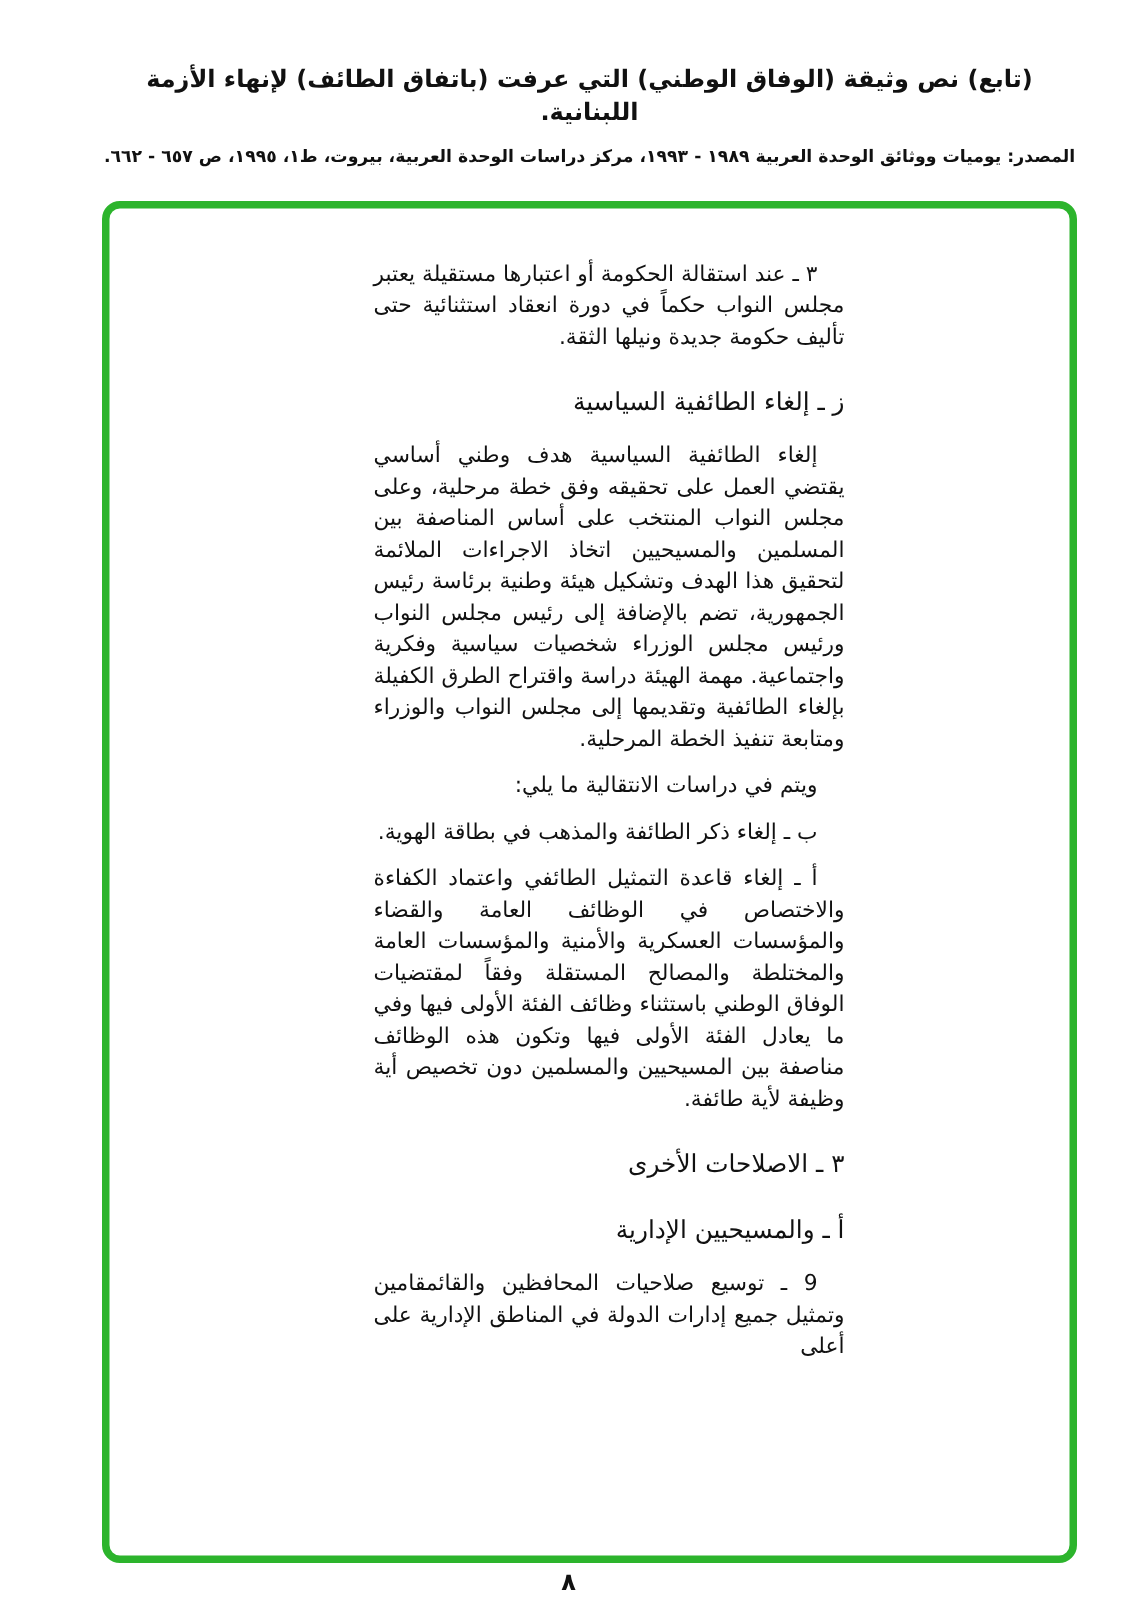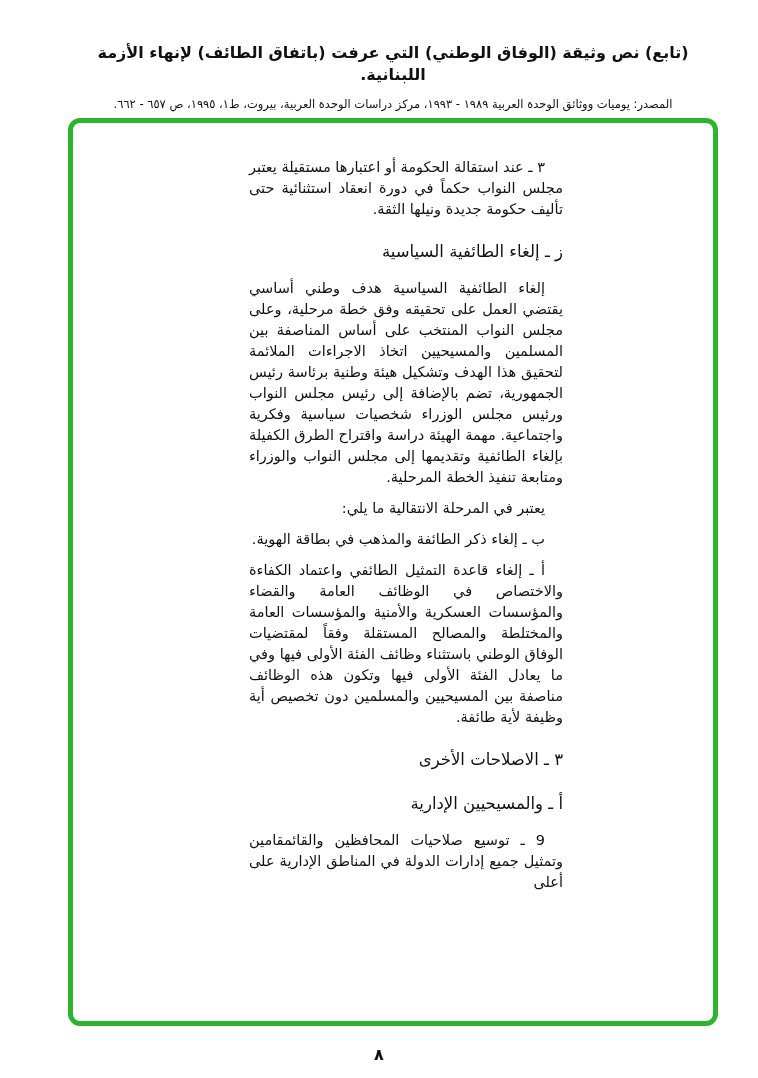--- a/index.html
+++ b/index.html
@@ -26,26 +26,26 @@
   .doc-title{
     margin:42px 60px 0 60px;
     text-align:center;
     font-weight:bold;
     font-size:16px;
     line-height:22px;
   }
   .doc-source{
     margin:10px 30px 0 30px;
     text-align:center;
-    font-weight:normal;
+    font-weight:bold;
     font-size:11.5px;
     line-height:16px;
   }
   .frame{
-    margin:6px 40px 0 40px;
+    margin:22px 40px 0 40px;
     height:908px;
     border:5px solid var(--frame-green);
     border-radius:12px;
     background:#ffffff;
     overflow:hidden;
   }
   .content{
     padding:34px 150px 0 176px;
     direction:rtl;
     text-align:justify;
@@ -85,21 +85,21 @@
 
   <div class="frame">
     <div class="content">
 
       <p class="para">٣ ـ عند استقالة الحكومة أو اعتبارها مستقيلة يعتبر مجلس النواب حكماً في دورة انعقاد استثنائية حتى تأليف حكومة جديدة ونيلها الثقة.</p>
 
       <h3 class="heading">ز ـ إلغاء الطائفية السياسية</h3>
 
       <p class="para">إلغاء الطائفية السياسية هدف وطني أساسي يقتضي العمل على تحقيقه وفق خطة مرحلية، وعلى مجلس النواب المنتخب على أساس المناصفة بين المسلمين والمسيحيين اتخاذ الاجراءات الملائمة لتحقيق هذا الهدف وتشكيل هيئة وطنية برئاسة رئيس الجمهورية، تضم بالإضافة إلى رئيس مجلس النواب ورئيس مجلس الوزراء شخصيات سياسية وفكرية واجتماعية. مهمة الهيئة دراسة واقتراح الطرق الكفيلة بإلغاء الطائفية وتقديمها إلى مجلس النواب والوزراء ومتابعة تنفيذ الخطة المرحلية.</p>
 
-      <p class="para">يعتبر في المرحلة الانتقالية ما يلي:</p>
+      <p class="para">ويتم في دراسات الانتقالية ما يلي:</p>
 
       <p class="para">ب ـ إلغاء ذكر الطائفة والمذهب في بطاقة الهوية.</p>
 
       <p class="para">أ ـ إلغاء قاعدة التمثيل الطائفي واعتماد الكفاءة والاختصاص في الوظائف العامة والقضاء والمؤسسات العسكرية والأمنية والمؤسسات العامة والمختلطة والمصالح المستقلة وفقاً لمقتضيات الوفاق الوطني باستثناء وظائف الفئة الأولى فيها وفي ما يعادل الفئة الأولى فيها وتكون هذه الوظائف مناصفة بين المسيحيين والمسلمين دون تخصيص أية وظيفة لأية طائفة.</p>
 
       <h3 class="heading">٣ ـ الاصلاحات الأخرى</h3>
 
       <h3 class="heading">أ ـ والمسيحيين الإدارية</h3>
 
 

